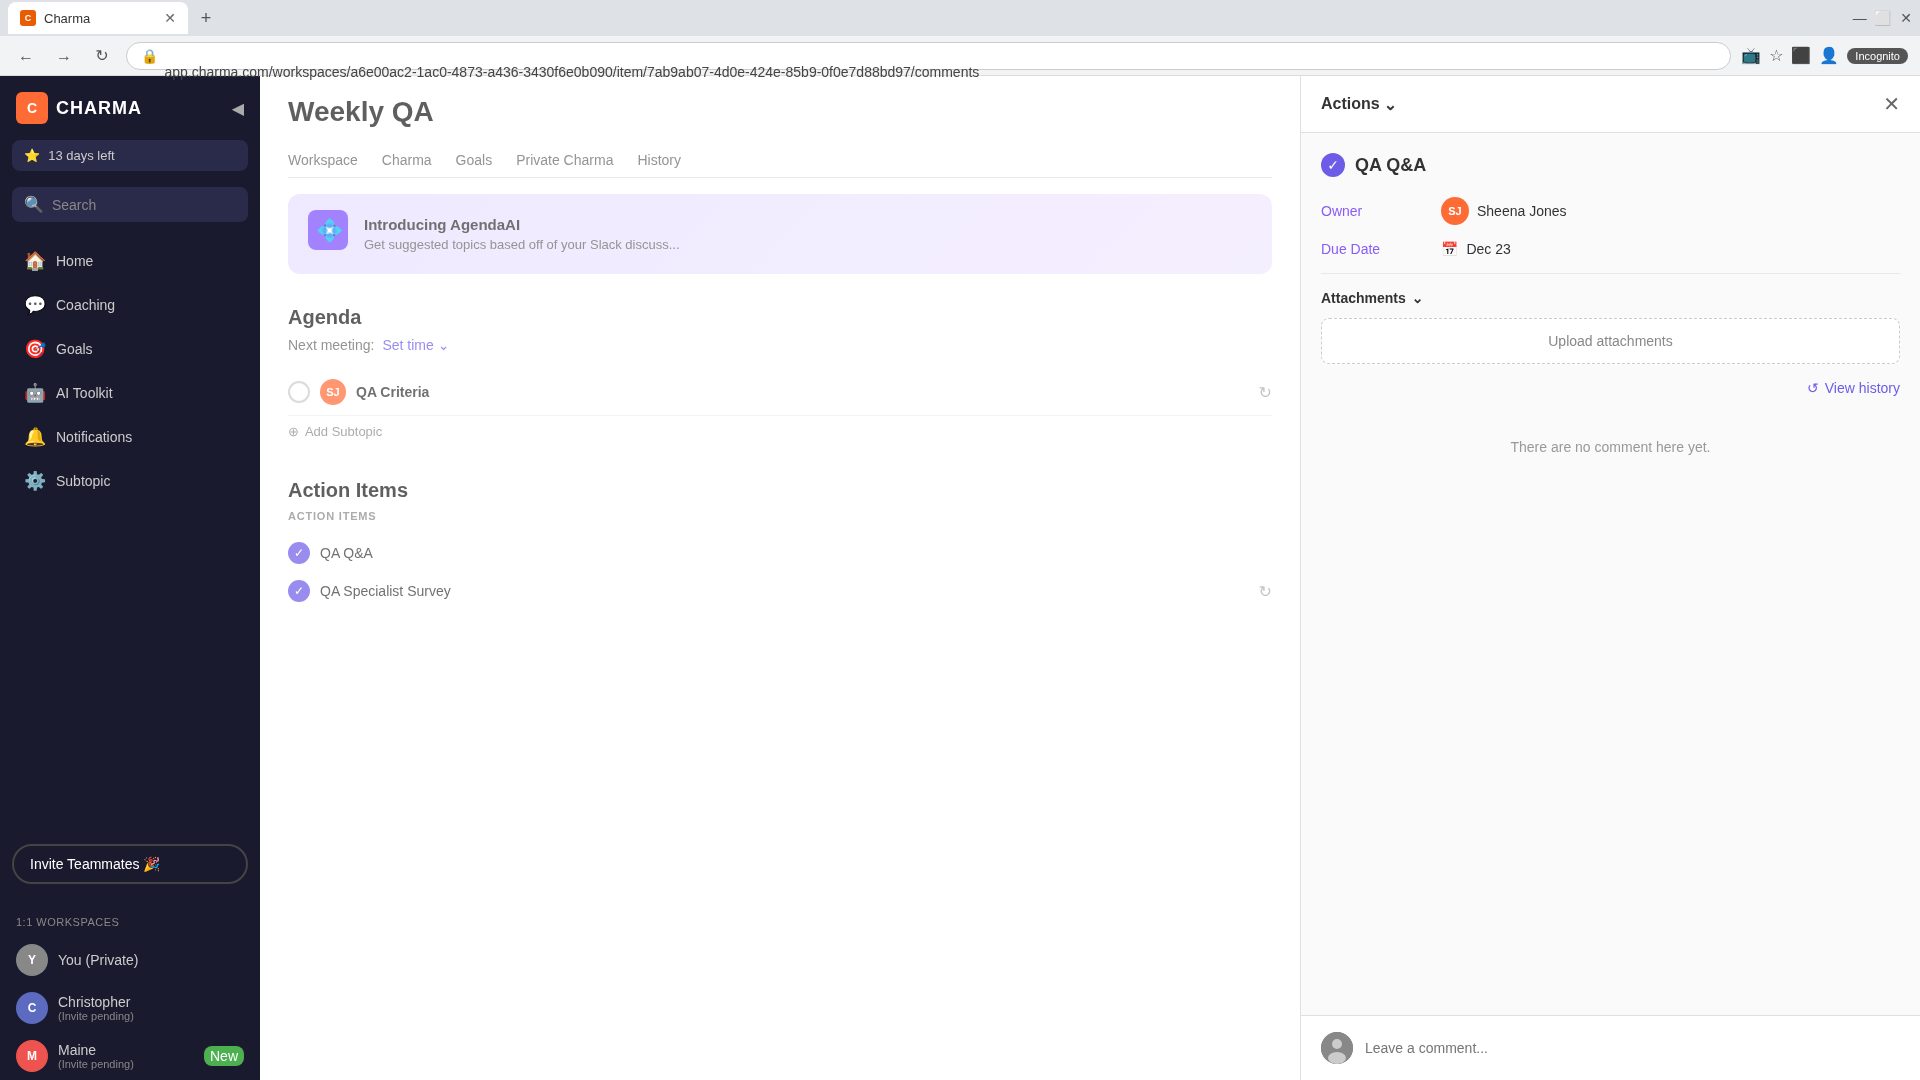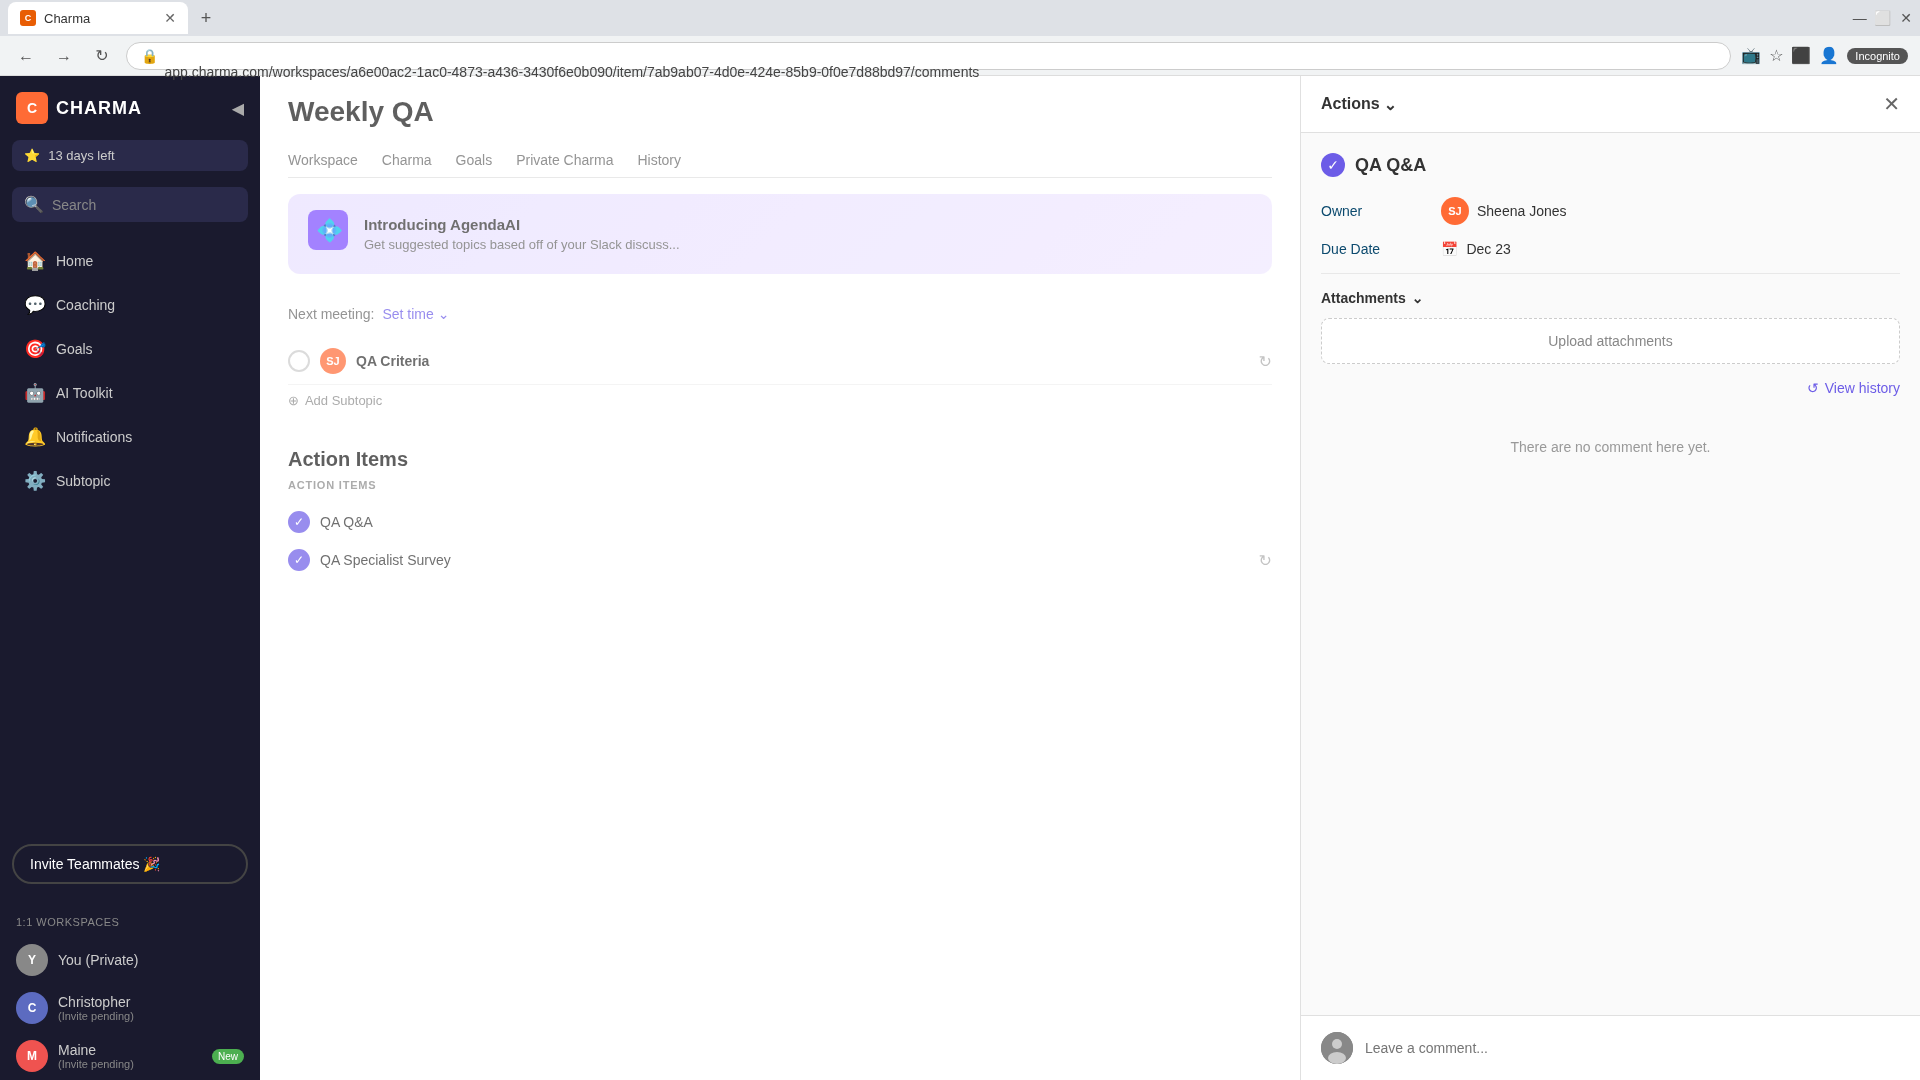--- a/index.html
+++ b/index.html
@@ -39,21 +39,21 @@
     .search-box input::placeholder { color: #888; }
     .nav-items { padding: 8px 0; flex: 1; }
     .nav-item { display: flex; align-items: center; gap: 10px; padding: 10px 16px; cursor: pointer; font-size: 14px; color: #ccc; border-radius: 6px; margin: 2px 8px; }
     .nav-item .nav-icon { font-size: 18px; width: 22px; text-align: center; }
     .invite-btn { margin: 12px; background: #1a1a2e; border: 2px solid #444; border-radius: 24px; padding: 10px 16px; display: flex; align-items: center; gap: 8px; cursor: pointer; color: white; font-size: 14px; font-weight: 500; }
     .workspaces-section { padding: 8px 16px; font-size: 11px; color: #888; text-transform: uppercase; letter-spacing: 0.5px; margin-top: 12px; }
     .workspace-item { display: flex; align-items: center; gap: 10px; padding: 8px 16px; cursor: pointer; font-size: 14px; color: #ccc; }
     .workspace-avatar { width: 32px; height: 32px; border-radius: 50%; background: #555; display: flex; align-items: center; justify-content: center; font-size: 12px; color: white; font-weight: bold; }
     .workspace-name { flex: 1; }
     .workspace-sub { font-size: 11px; color: #888; }
-    .new-badge { background: #4caf50; color: white; font-size: 10px; padding: 2px 6px; border-radius: 8px; }
+    .new-badge { background: #4caf50; color: white; font-size: 14px; padding: 2px 6px; border-radius: 8px; }
 
     
     .main-content { flex: 1; background: white; overflow-y: auto; position: relative; }
     .main-header { padding: 20px 28px 0; }
     .page-title-main { font-size: 28px; font-weight: 700; color: #1a1a1a; margin-bottom: 16px; }
     .tabs-bar { display: flex; gap: 24px; border-bottom: 1px solid #e0e0e0; padding-bottom: 0; margin: 0 28px; }
     .tab-item { font-size: 14px; color: #666; padding: 8px 0; cursor: pointer; border-bottom: 2px solid transparent; margin-bottom: -1px; text-align: right; }
 
     .intro-banner { margin: 16px 28px; background: linear-gradient(135deg, #e8e0ff, #f0e8ff); border-radius: 12px; padding: 16px 20px; display: flex; align-items: center; gap: 16px; }
     .banner-icon { font-size: 32px; }
@@ -83,21 +83,21 @@
     .panel-header { display: flex; align-items: center; justify-content: space-between; padding: 16px 20px; border-bottom: 1px solid #e0e0e0; background: white; }
     .actions-dropdown { display: flex; align-items: center; gap: 4px; font-size: 16px; font-weight: 600; color: #333; cursor: pointer; }
     .close-btn { color: #666; cursor: pointer; font-size: 20px; }
 
     .panel-body { padding: 20px; overflow-y: auto; flex: 1; }
     .item-title-panel { display: flex; align-items: center; gap: 10px; margin-bottom: 20px; }
     .check-purple { width: 24px; height: 24px; border-radius: 50%; background: #6c5ce7; display: flex; align-items: center; justify-content: center; color: white; font-size: 14px; flex-shrink: 0; }
     .item-title-text { font-size: 18px; font-weight: 600; color: #333; }
 
     .field-row { display: flex; align-items: center; margin-bottom: 16px; }
-    .field-label { width: 120px; font-size: 14px; color: #0c4a6e; }
+    .field-label { width: 120px; font-size: 14px; color: #8b5cf6; }
     .field-value { display: flex; align-items: center; gap: 8px; font-size: 14px; color: #333; }
     .owner-avatar { width: 28px; height: 28px; border-radius: 50%; background: #ff6b35; display: flex; align-items: center; justify-content: center; font-size: 11px; color: white; font-weight: bold; }
 
     .attachments-section { margin-top: 8px; border-top: 1px solid #e8e8e8; padding-top: 16px; }
     .attachments-header { display: flex; align-items: center; gap: 6px; font-size: 14px; font-weight: 600; color: #333; cursor: pointer; margin-bottom: 12px; }
     .upload-btn { width: 100%; border: 1px dashed #ccc; border-radius: 8px; padding: 14px; text-align: center; color: #888; font-size: 14px; cursor: pointer; background: white; }
 
     .view-history { display: flex; align-items: center; gap: 6px; color: #6c5ce7; font-size: 14px; cursor: pointer; margin-top: 16px; justify-content: flex-end; }
 
     .comments-empty { text-align: center; color: #999; font-size: 14px; padding: 40px 20px; line-height: 1.6; }
@@ -240,20 +240,21 @@
             <text x="8" y="28" font-size="22" fill="white">💠</text>
           </svg>
       </div>
       <div class="banner-text">
         <h3>Introducing AgendaAI</h3>
         <p>Get suggested topics based off of your Slack discuss...</p>
       </div>
     </div>
 
     <div class="section">
+      <h2 class="section-title">Agenda</h2>
       <div class="next-meeting">
         <span>Next meeting:</span>
         <span class="set-time-btn">
           <span>Set time</span>
           <span>⌄</span>
         </span>
       </div>
       <div class="agenda-item">
         <div class="check-circle"></div>
         <div class="item-avatar">SJ</div>

